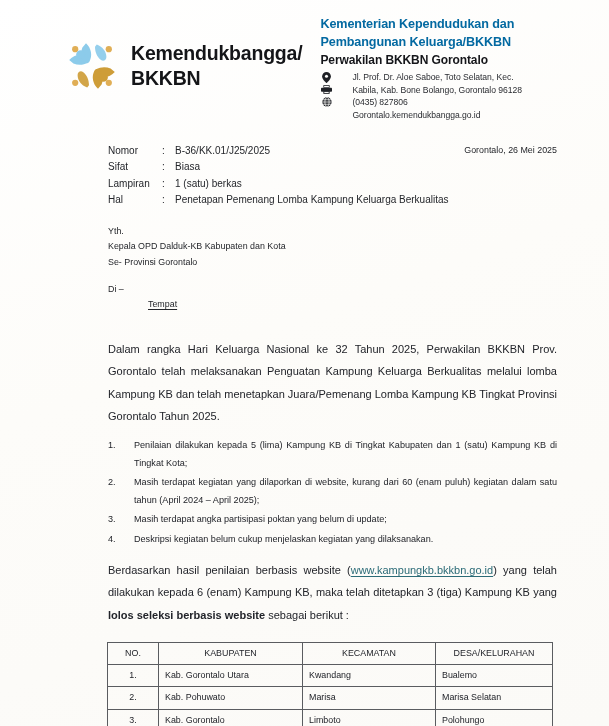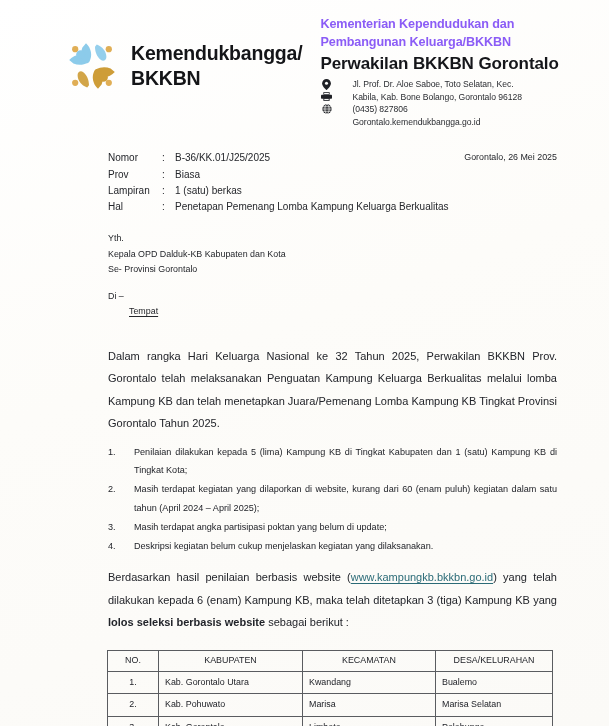--- a/index.html
+++ b/index.html
@@ -53,25 +53,25 @@
   }
   .org-block {
     flex: 1 1 auto;
     padding-left: 18px;
     padding-top: 2px;
   }
   .org-line1, .org-line2 {
     font-size: 12.6px;
     font-weight: bold;
     line-height: 1.42;
-    color: #8b5cf6;
+    color: #0369a1;
     letter-spacing: -0.1px;
   }
   .org-line3 {
-    font-size: 17px;
+    font-size: 12px;
     font-weight: bold;
     line-height: 1.45;
     color: #15161a;
     letter-spacing: -0.1px;
   }
   .contact {
     margin-top: 2px;
   }
   .contact-row {
     display: flex;
@@ -123,21 +123,21 @@
 
   
   .recipient {
     padding: 16px 52px 0 108px;
     font-size: 8.9px;
     line-height: 1.72;
     color: #24262b;
   }
   .recipient .di { margin-top: 12px; }
   .recipient .tempat {
-    margin-left: 21px;
+    margin-left: 40px;
     text-decoration: underline;
     text-underline-offset: 1.5px;
   }
 
   
   .body-area {
     padding: 14px 52px 0 108px;
   }
   .para {
     font-size: 11px;
@@ -281,21 +281,21 @@
 
   <div class="meta">
     <div class="place-date">Gorontalo,  26 Mei 2025</div>
 
     <div class="meta-row">
       <span class="meta-key">Nomor</span>
       <span class="meta-colon">:</span>
       <span class="meta-val">B-36/KK.01/J25/2025</span>
     </div>
     <div class="meta-row">
-      <span class="meta-key">Prov</span>
+      <span class="meta-key">Sifat</span>
       <span class="meta-colon">:</span>
       <span class="meta-val">Biasa</span>
     </div>
     <div class="meta-row">
       <span class="meta-key">Lampiran</span>
       <span class="meta-colon">:</span>
       <span class="meta-val">1 (satu) berkas</span>
     </div>
     <div class="meta-row">
       <span class="meta-key">Hal</span>

